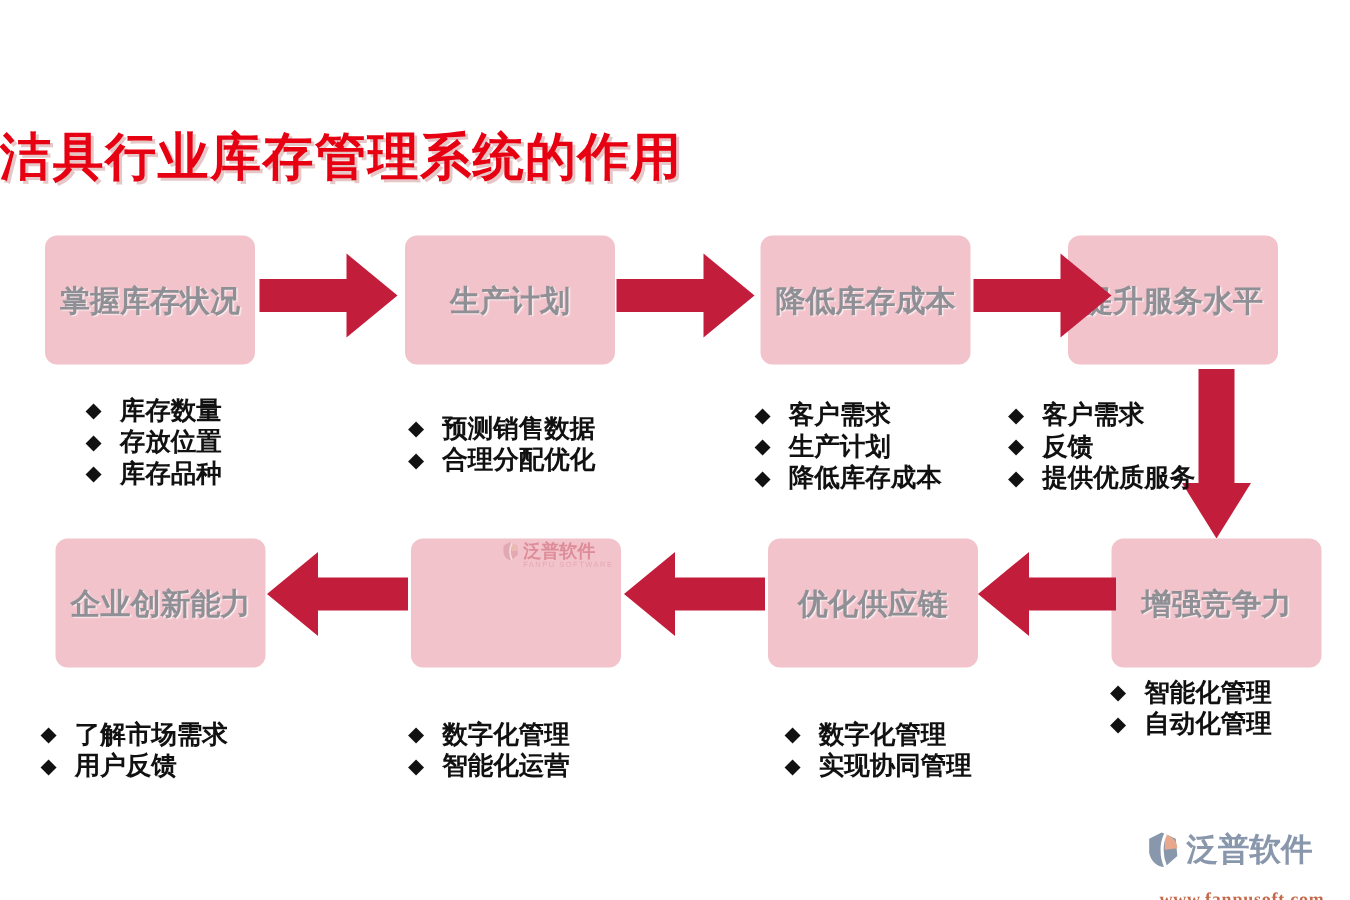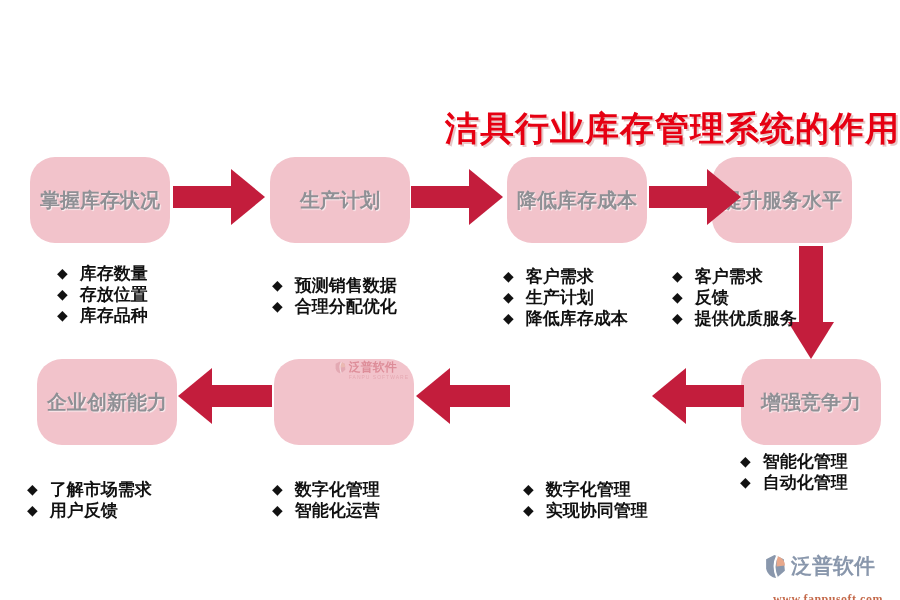--- a/index.html
+++ b/index.html
@@ -3,26 +3,26 @@
 <meta charset="utf-8">
 <style>
   :root{
     --title:#e60012; --arrow:#c31d3c; --box_fill:#f2c3cb; --box_text:#8f9095;
     --bullet:#111111; --footer_brand:#8997ac; --footer_url:#c4694a; --wm:#d9808d;
   }
   *{margin:0;padding:0;box-sizing:border-box;}
   body{background:#ffffff;font-family:"Liberation Sans","DejaVu Sans",sans-serif;}
   .canvas{position:relative;width:900px;height:600px;background:#fff;overflow:hidden;}
 
-  .title{position:absolute;left:0;top:82px;width:100%;text-align:right;
+  .title{position:absolute;left:0;top:82px;width:100%;text-align:left;
     font-size:34px;font-weight:bold;color:var(--title);
-    text-shadow:2px 2px 0 rgba(140,0,0,.22);letter-spacing:1px;margin-top:24px;}
+    text-shadow:2px 2px 0 rgba(140,0,0,.22);letter-spacing:1px;}
 
   .pbox{position:absolute;width:140px;height:86px;background:var(--box_fill);
-    border-radius:25px;display:flex;align-items:center;justify-content:center;}
+    border-radius:8px;display:flex;align-items:center;justify-content:center;}
   .pbox .lbl{font-size:20px;font-weight:bold;color:var(--box_text);
     text-shadow:1px 1px 1px rgba(255,255,255,.75);white-space:nowrap;}
   .t0{left:30px;top:157px}.t1{left:270px;top:157px}.t2{left:507px;top:157px}.t3{left:712px;top:157px}
   .b0{left:741px;top:359px}.b1{left:512px;top:359px}.b2{left:274px;top:359px}.b3{left:37px;top:359px}
 
   
   .ar{position:absolute;width:92px;height:56px;}
   .ar .shaft{position:absolute;left:0;right:30px;top:17px;height:22px;background:var(--arrow);}
   .ar .head{position:absolute;right:0;top:0;width:0;height:0;
     border-top:28px solid transparent;border-bottom:28px solid transparent;
@@ -99,20 +99,23 @@
       <div class="head"></div>
     </div>
 
   <div class="ad">
       <div class="shaft"></div>
       <div class="head"></div>
     </div>
 
   <div class="pbox b0">
     <span class="lbl">增强竞争力</span>
+  </div>
+  <div class="pbox b1">
+    <span class="lbl">优化供应链</span>
   </div>
   <div class="pbox b2">
     <div class="wm">
       <svg width="13" height="13" viewBox="0 0 24 24">
         <path d="M11 1 L20 5 L21 16 L13 23 C8 23 4 19 3 14 L3 5 Z" fill="#e0a3ae"></path>
         <path d="M13 2 C18 3 21 7 21 11 L13 12 Z" fill="#eab9ad"></path>
         <path d="M13.5 2 C10.5 8 10.5 16 13.5 23" stroke="#f7e3e6" stroke-width="2" fill="none"></path>
       </svg>
       <span class="wm-txt">
         <span class="wm-brand">泛普软件</span>

